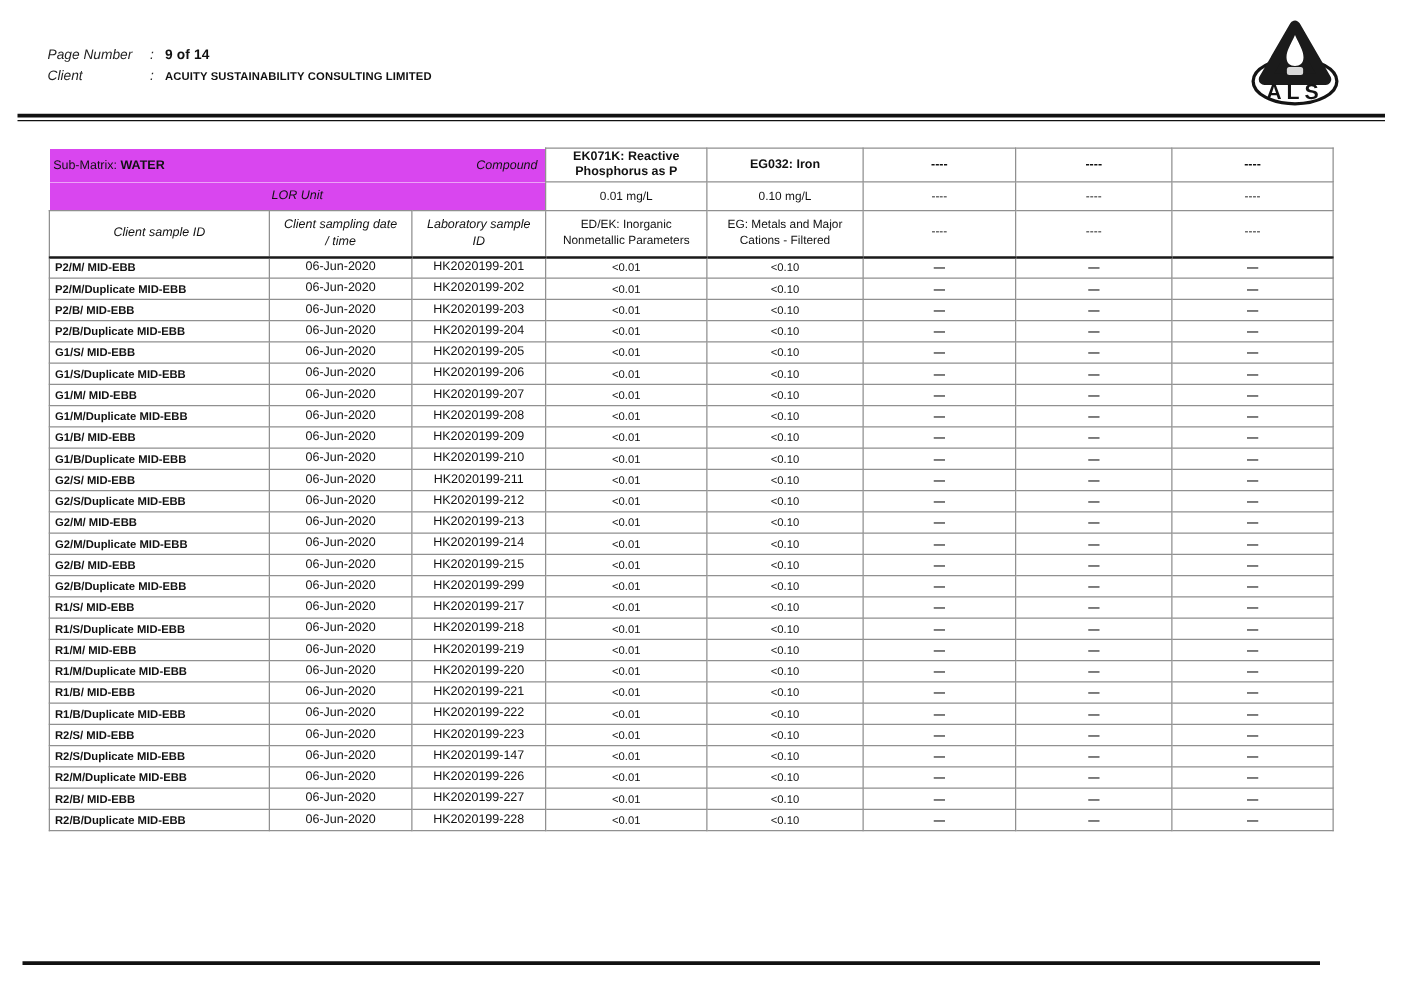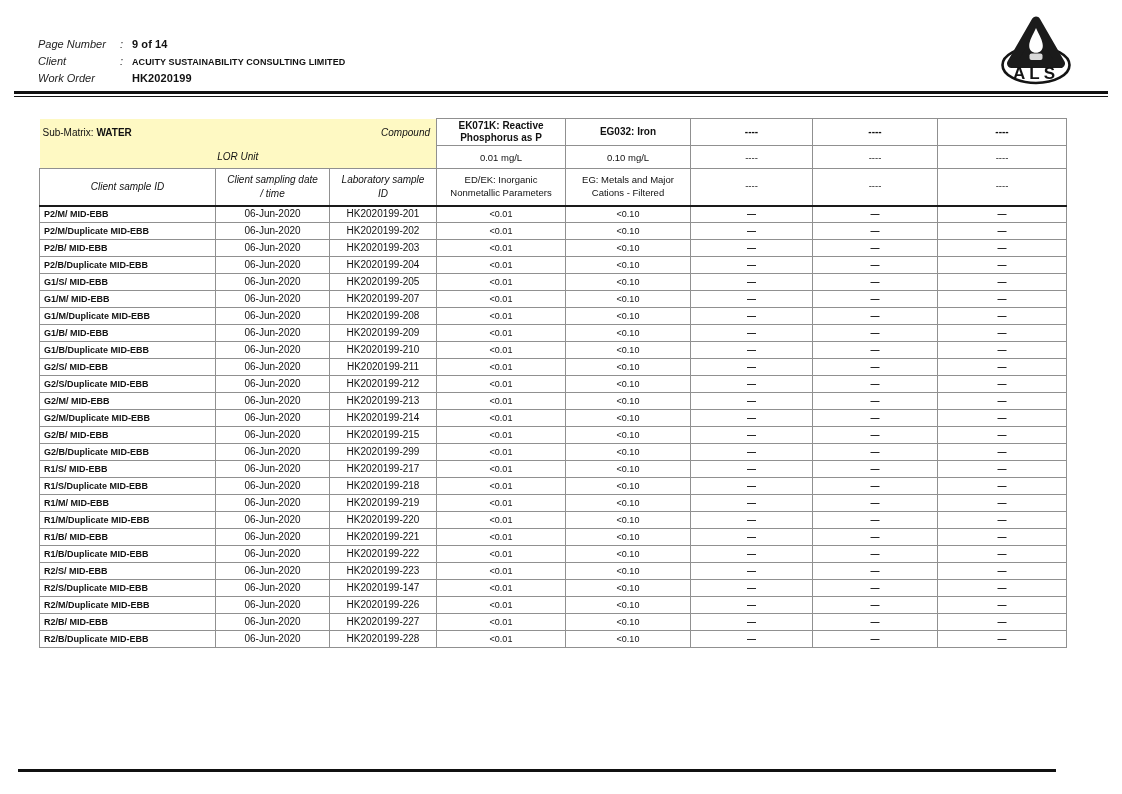--- a/index.html
+++ b/index.html
@@ -19,21 +19,21 @@
   .logo { position:absolute; left:999px; top:12px; }
   
   table.results {
     position:absolute; left:39px; top:118px; width:1027px;
     table-layout:fixed; border-collapse:collapse;
   }
   table.results th, table.results td {
     border:1px solid #909090; padding:0 3px; vertical-align:middle;
     font-weight:normal; color:#111; overflow:hidden;
   }
-  .nb { border:none !important; background:#fef9c3; }
+  .nb { border:none !important; background:#d946ef; }
   tr.compound-row { height:27px; }
   tr.lor-row { height:23px; }
   tr.method-row { height:37px; }
   tr.compound-row th.box { font-weight:bold; font-size:10px; text-align:center; line-height:1.25; }
   tr.lor-row th.box { font-size:9.5px; text-align:center; }
   tr.method-row th { font-size:9.5px; text-align:center; line-height:1.35; }
   tr.method-row th.left-h { font-style:italic; font-size:10px; font-weight:normal; }
   tr.method-row th { border-bottom:2px solid #1a1a1a; }
   th.idh { text-align:left; padding-left:4px; }
   .submx-cell { display:flex; justify-content:space-between; align-items:center; padding-right:3px; }
@@ -58,25 +58,20 @@
     <div class="hdr-row">
       <span class="hdr-label">Page Number</span>
       <span class="hdr-sep">:</span>
       <span class="hdr-value">9 of 14</span>
     </div>
     <div class="hdr-row">
       <span class="hdr-label">Client</span>
       <span class="hdr-sep">:</span>
       <span class="hdr-value small">ACUITY SUSTAINABILITY CONSULTING LIMITED</span>
     </div>
-    <div class="hdr-row">
-      <span class="hdr-label">Work Order</span>
-      <span class="hdr-sep"></span>
-      <span class="hdr-value">HK2020199</span>
-    </div>
   </div>
 
   <div class="logo">
     <svg width="74" height="76" viewBox="0 0 74 76">
       <ellipse cx="37" cy="53" rx="33.5" ry="18" fill="#ffffff" stroke="#141414" stroke-width="2.6"></ellipse>
       <path d="M37 9 L61.5 51.5 L12.5 51.5 Z" fill="#1b1b1b" stroke="#1b1b1b" stroke-width="9" stroke-linejoin="round"></path>
       <path d="M37 16 C33.6 23.5 30.2 28.6 30.2 33.8 C30.2 38.6 33.2 40.8 37 40.8 C40.8 40.8 43.8 38.6 43.8 33.8 C43.8 28.6 40.4 23.5 37 16 Z" fill="#ffffff"></path>
       <rect x="30.5" y="41.6" width="13" height="6.4" rx="2" fill="#d9d9d9"></rect>
       <text x="37" y="67" text-anchor="middle" font-family="Liberation Sans, sans-serif" font-size="17" font-weight="bold" letter-spacing="4" fill="#141414">ALS</text>
     </svg>
@@ -179,20 +174,30 @@
       <td class="id">G1/S/ MID-EBB</td>
       <td class="date">06-Jun-2020</td>
       <td class="lab">HK2020199-205</td>
       <td>&lt;0.01</td>
       <td>&lt;0.10</td>
       <td class="dash">—</td>
       <td class="dash">—</td>
       <td class="dash">—</td>
     </tr>
         <tr>
+      <td class="id">G1/S/Duplicate MID-EBB</td>
+      <td class="date">06-Jun-2020</td>
+      <td class="lab">HK2020199-206</td>
+      <td>&lt;0.01</td>
+      <td>&lt;0.10</td>
+      <td class="dash">—</td>
+      <td class="dash">—</td>
+      <td class="dash">—</td>
+    </tr>
+        <tr>
       <td class="id">G1/M/ MID-EBB</td>
       <td class="date">06-Jun-2020</td>
       <td class="lab">HK2020199-207</td>
       <td>&lt;0.01</td>
       <td>&lt;0.10</td>
       <td class="dash">—</td>
       <td class="dash">—</td>
       <td class="dash">—</td>
     </tr>
         <tr>

